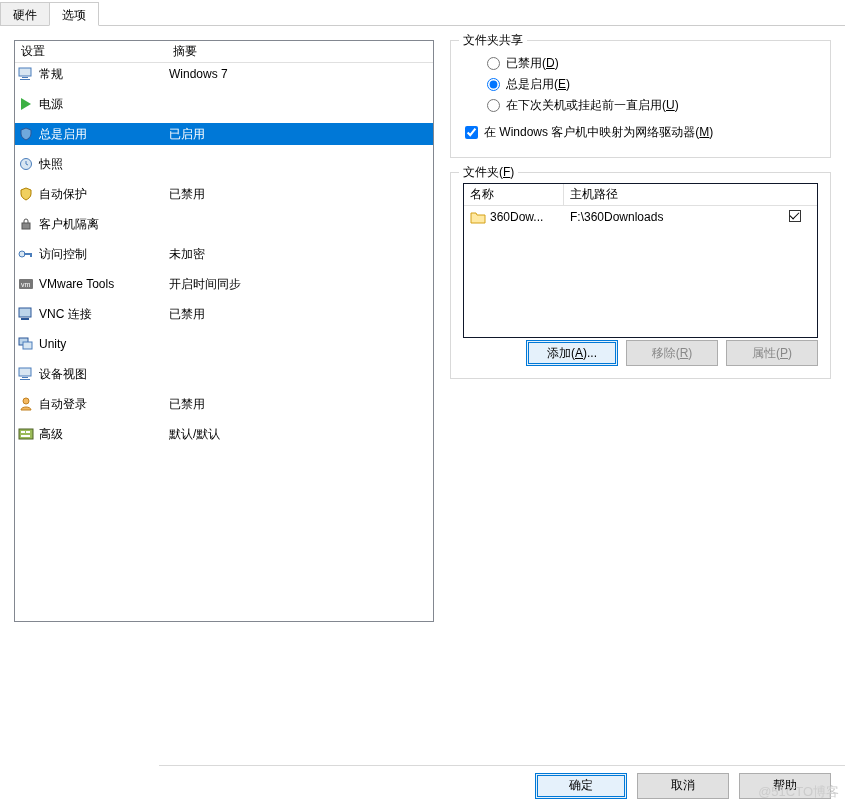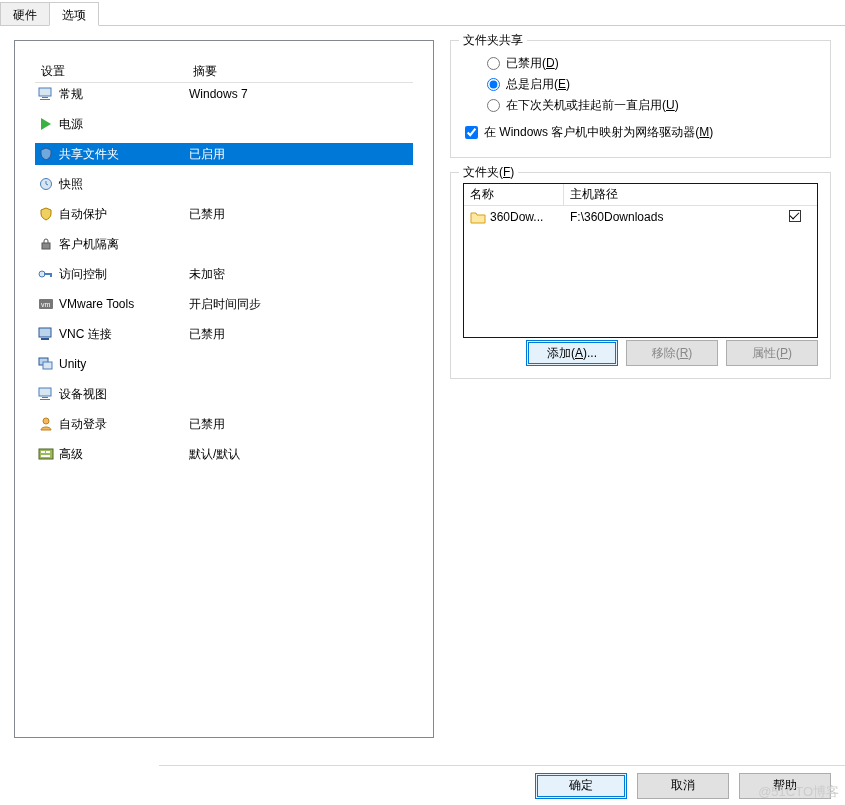--- a/index.html
+++ b/index.html
@@ -34,24 +34,24 @@
     margin-bottom: -1px;
     z-index: 1;
   }
   .content {
     display: flex;
     padding: 14px;
     gap: 16px;
   }
   .left-panel {
     width: 420px;
-    height: 698px;
+    height: 582px;
     border: 1px solid #828790;
     background: #fff;
-    padding: 20px;
+    padding: 0;
   }
   .list-header {
     display: flex;
     padding: 2px 0;
     border-bottom: 1px solid #e0e0e0;
     font-weight: normal;
     background: #fff;
   }
   .col-setting { width: 152px; padding-left: 6px; }
   .col-summary { flex: 1; padding-left: 6px; }
@@ -241,21 +241,21 @@
         <span class="row-label">电源</span>
         <span class="row-summary"></span>
       </div>
 
       <div class="list-row selected">
         <span class="row-icon">
             <svg width="14" height="14" viewBox="0 0 14 14">
               <path d="M7 1 L12 3 V7 C12 10 9 12 7 13 C5 12 2 10 2 7 V3 Z" fill="#6fa8dc" stroke="#2b5797"></path>
             </svg>
           </span>
-        <span class="row-label">共享文件夹</span>
+        <span class="row-label">总是启用</span>
         <span class="row-summary">已启用</span>
       </div>
 
       <div class="list-row">
         <span class="row-icon">
             <svg width="14" height="14" viewBox="0 0 14 14">
               <circle cx="7" cy="7" r="5.5" fill="#d8e6f2" stroke="#4a7dbb"></circle>
               <path d="M7 4 V7 L9 8" stroke="#4a7dbb" fill="none"></path>
             </svg>
           </span>

